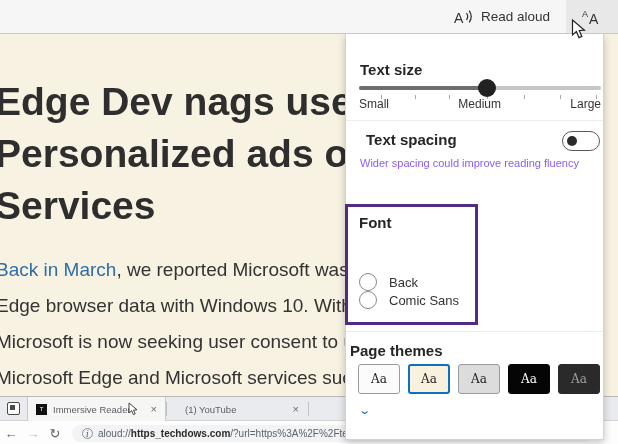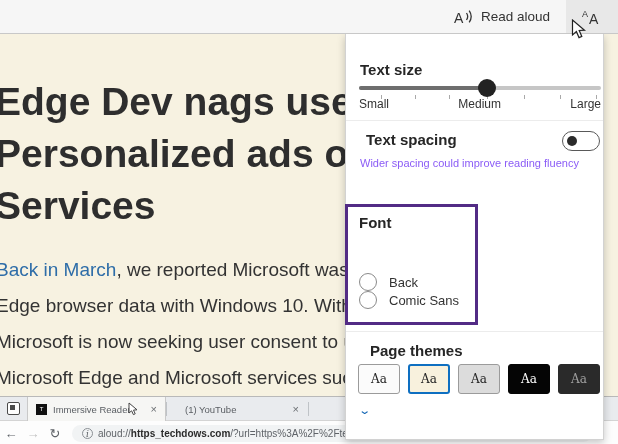--- a/index.html
+++ b/index.html
@@ -90,21 +90,21 @@
     border:3px solid #522b85; background:transparent; }
   .lbl-font { position:absolute; left:11px; top:7px; }
   .radio-row { position:absolute; left:11px; display:flex; align-items:center; gap:12px;
     font-size:13px; color:#333; }
   .radio { width:18px; height:18px; border-radius:50%; background:#fff; flex:none; }
   .radio.sel { border:5px solid #757575; }
   .radio.unsel { border:1.5px solid #8a8a8a; }
 
   .sep2 { position:absolute; left:0; top:297px; width:100%; height:1px; background:#ececec; }
 
-  .lbl-themes { position:absolute; left:24px; top:308px; }
+  .lbl-themes { position:absolute; left:4px; top:308px; }
   .themes-row { position:absolute; left:12px; top:330px; display:flex; gap:8px;justify-content:center; }
   .theme-sw { width:42px; height:30px; border-radius:3px; display:flex; align-items:center;
     justify-content:center; font-size:12px; font-family:"DejaVu Serif", serif; }
   .more-themes { position:absolute; left:14px; top:370px; display:flex; align-items:center;
     gap:24px; font-size:14px; font-weight:bold; color:#0e63b3; }
   .chev { font-size:11px; font-weight:normal; transform:scaleX(1.4); }
 
   svg { display:block; }
 </style>
 </head>

